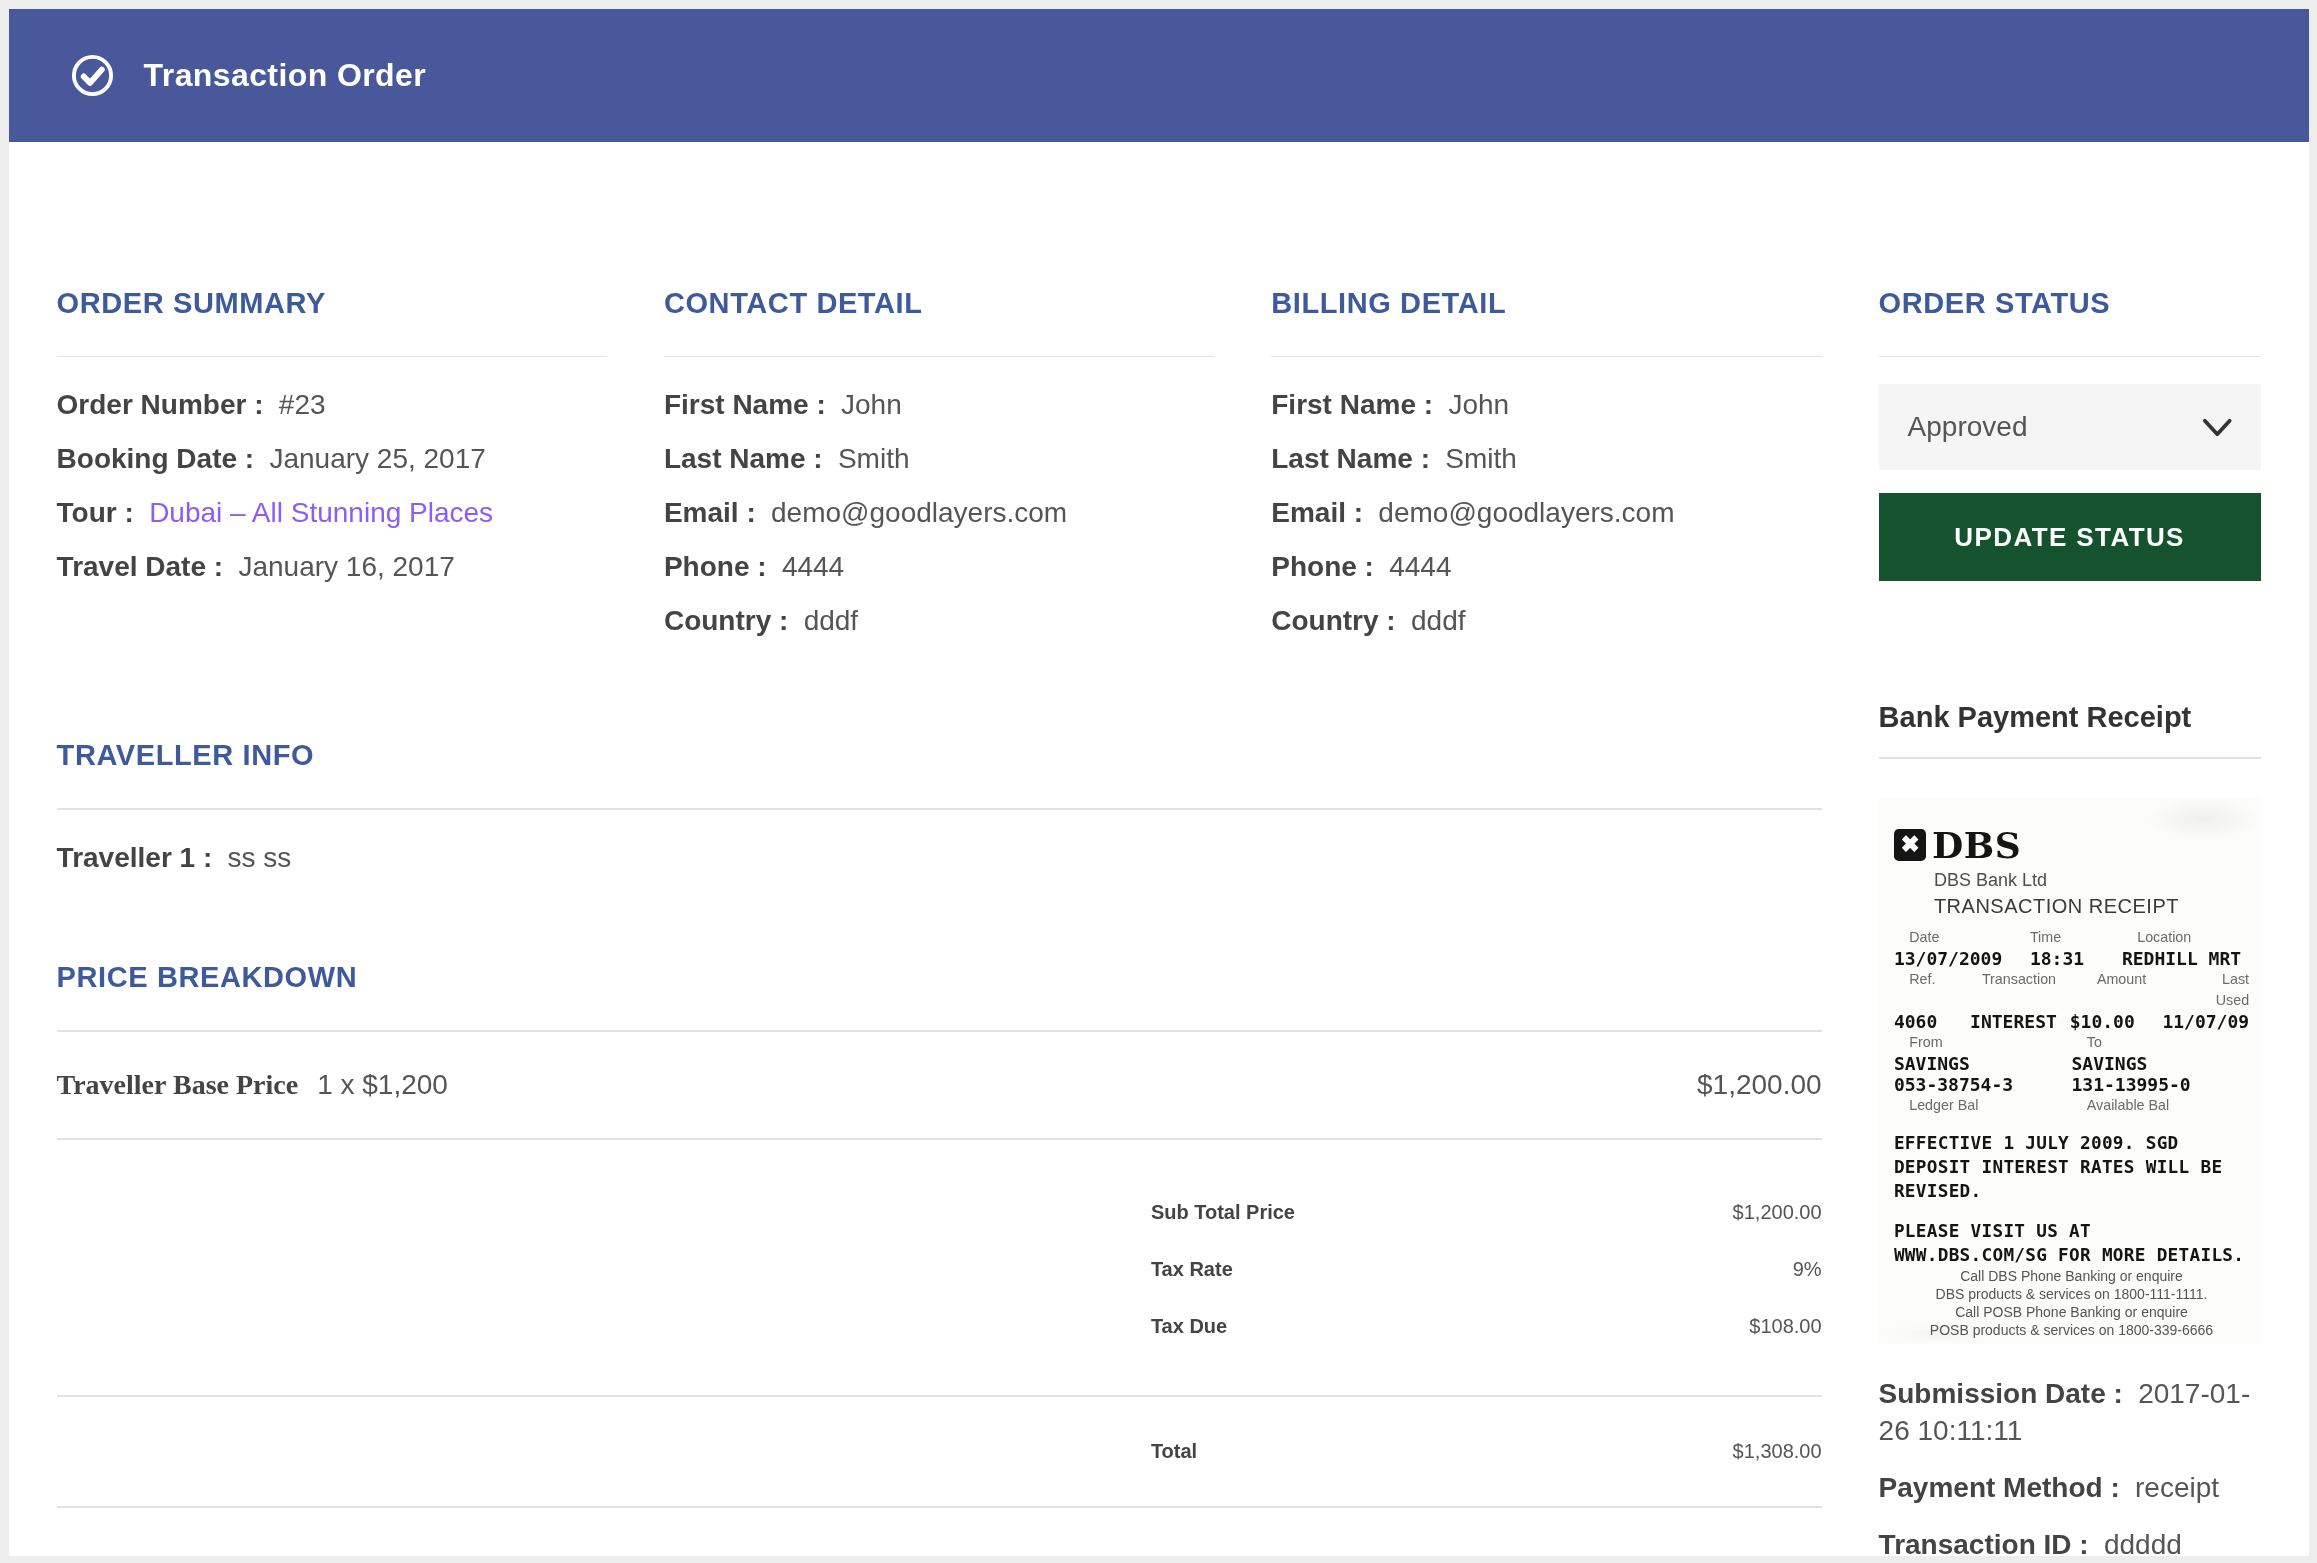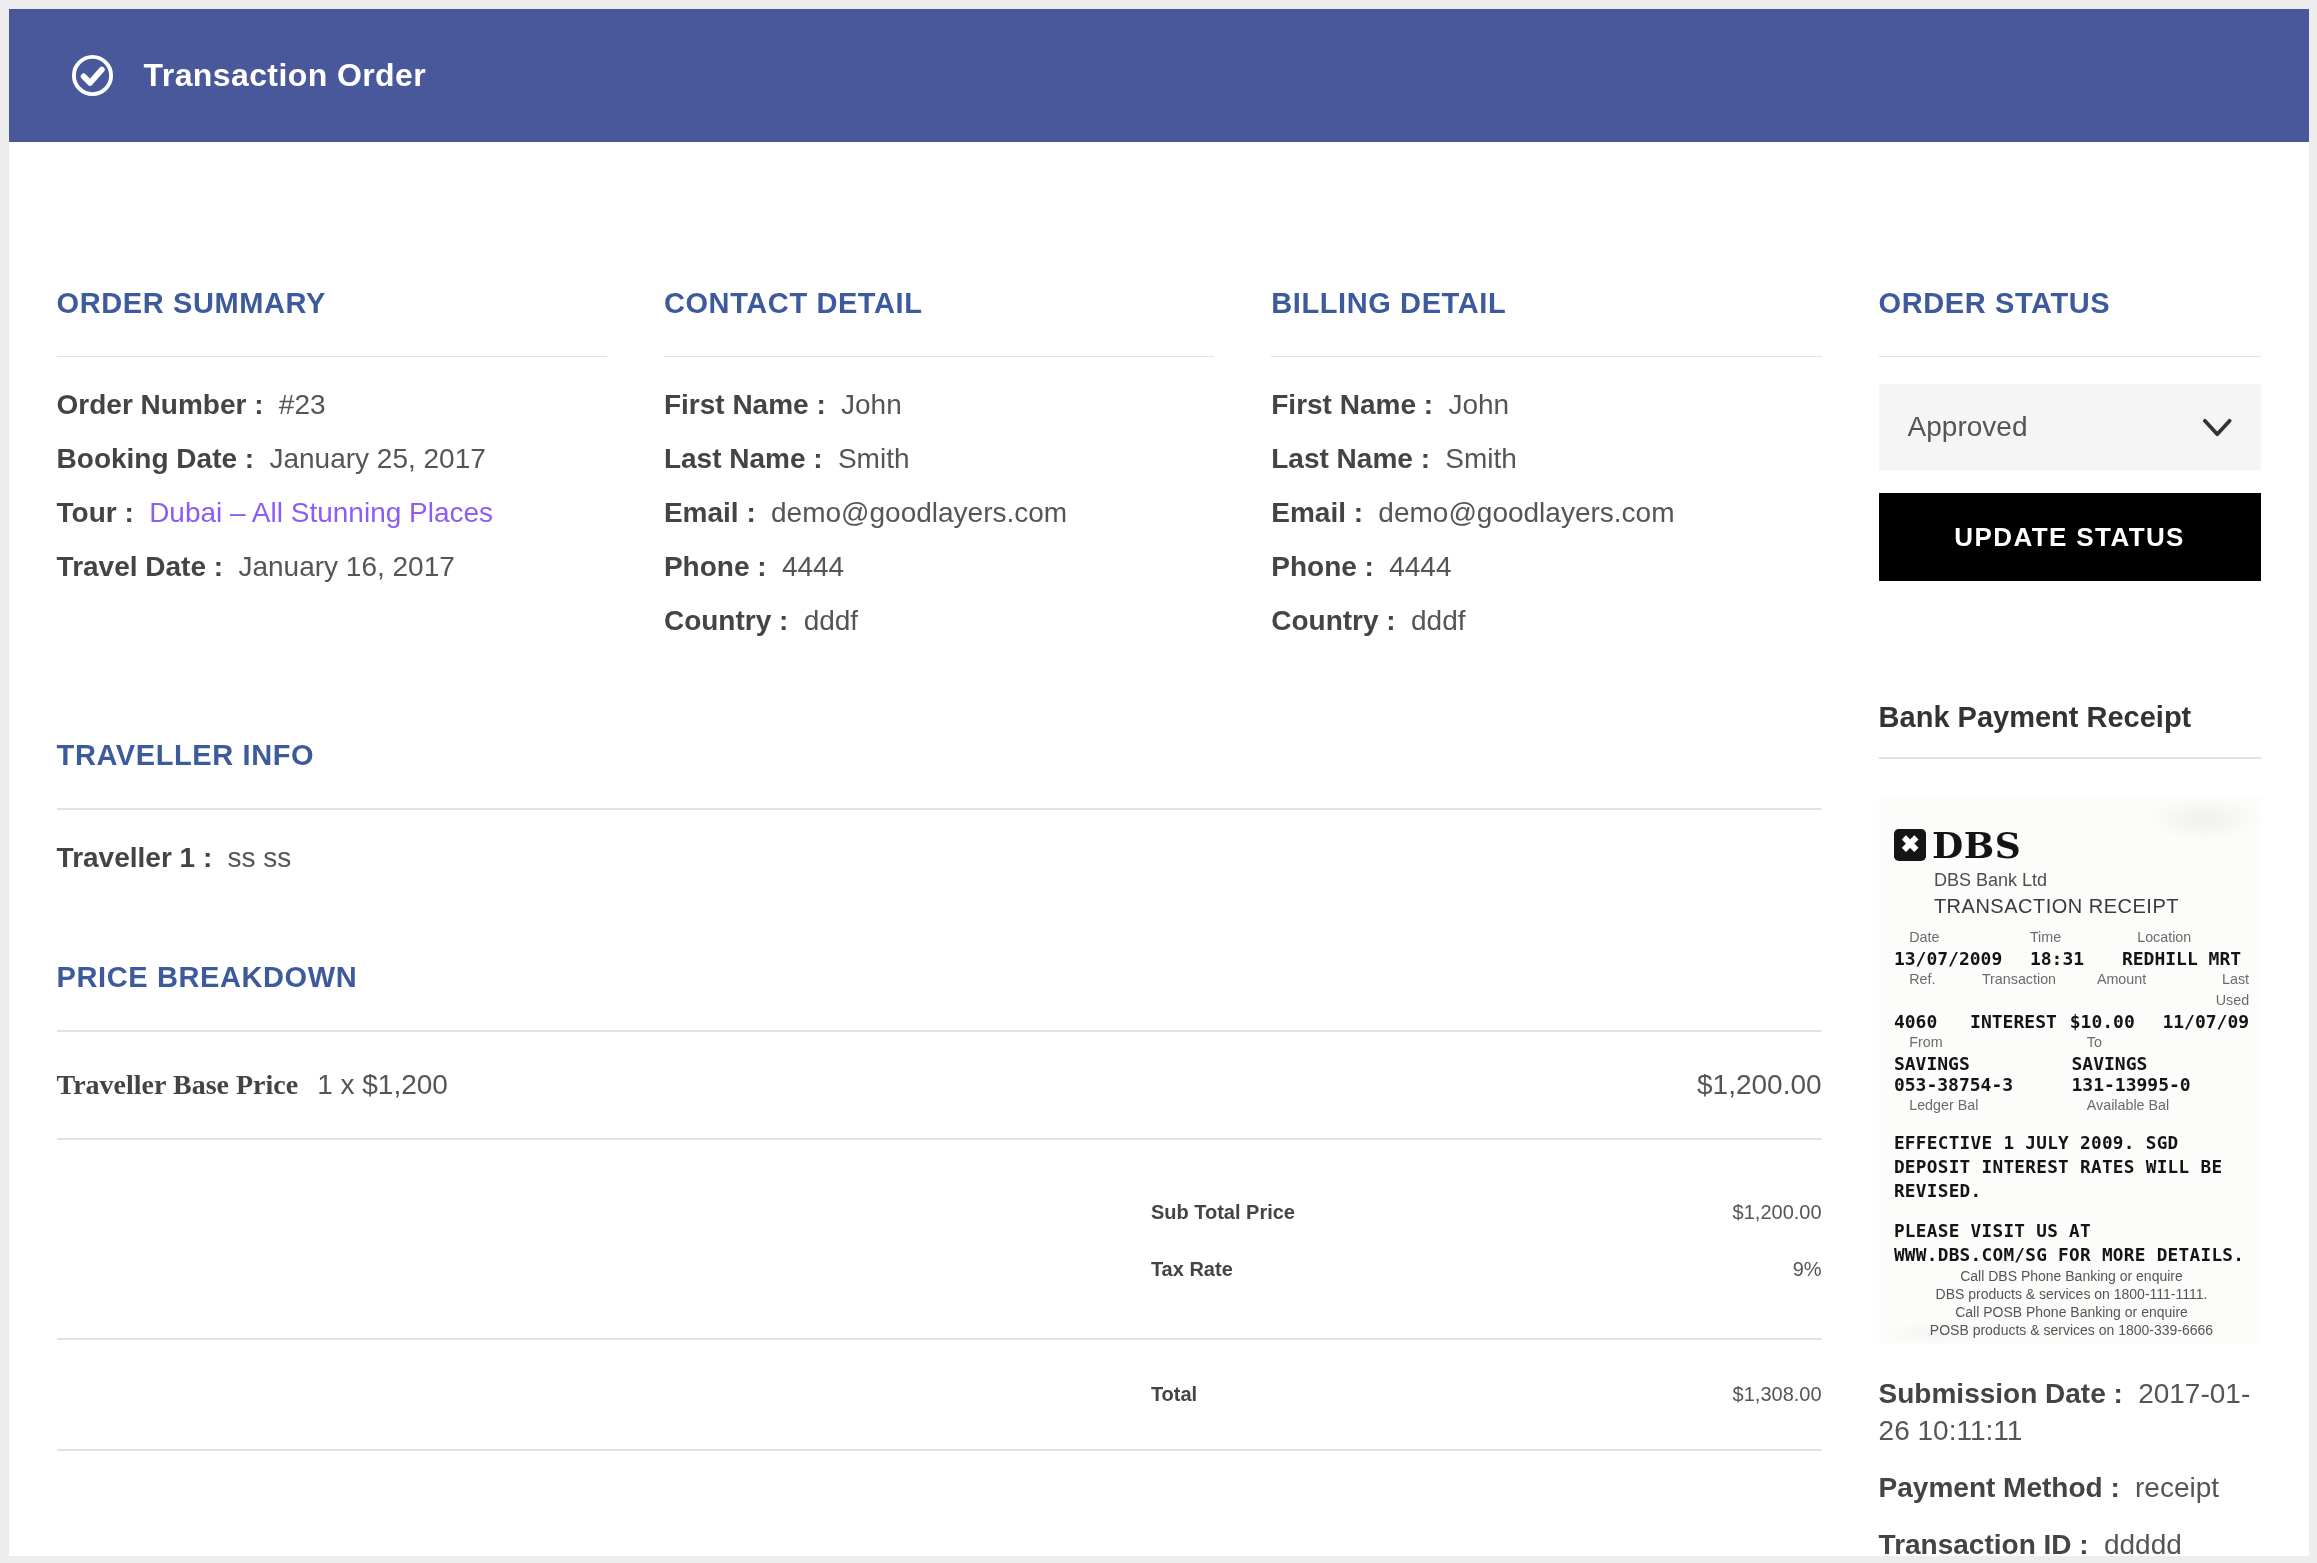--- a/index.html
+++ b/index.html
@@ -86,21 +86,21 @@
     background:#f5f5f6;
     display:flex; align-items:center; justify-content:space-between;
     padding:0 27px 0 29px;
     font-size:28px; color:#555555;
     cursor:pointer;
   }
   .status-select .chev { width:32.5px; height:21px; flex:0 0 auto; }
   .update-btn {
     margin-top:23px;
     width:100%; height:88px;
-    background:#000000; border:none; cursor:pointer;
+    background:#14532d; border:none; cursor:pointer;
     color:#ffffff; font-family:"Liberation Sans", sans-serif;
     font-size:26px; font-weight:bold; letter-spacing:1.4px;
   }
   .receipt-heading {
     margin-top:120px;
     font-size:29px; font-weight:bold; color:#333333;
   }
   .side-divider { height:1.9px; background:#e2e2e2; margin-top:23px; }
 
   
@@ -261,20 +261,24 @@
 
         <div class="pb-summary">
           <div class="pb-summary-row">
             <span class="lbl">Sub Total Price</span>
             <span class="pb-amount">$1,200.00</span>
           </div>
           <div class="pb-summary-row">
             <span class="lbl">Tax Rate</span>
             <span class="pb-amount">9%</span>
           </div>
+          <div class="pb-summary-row">
+            <span class="lbl">Tax Due</span>
+            <span class="pb-amount">$108.00</span>
+          </div>
         </div>
         <div class="pb-hr"></div>
 
         <div class="pb-total-wrap">
           <div class="pb-total-row">
             <span class="lbl">Total</span>
             <span class="pb-amount">$1,308.00</span>
           </div>
         </div>
         <div class="pb-hr"></div>

